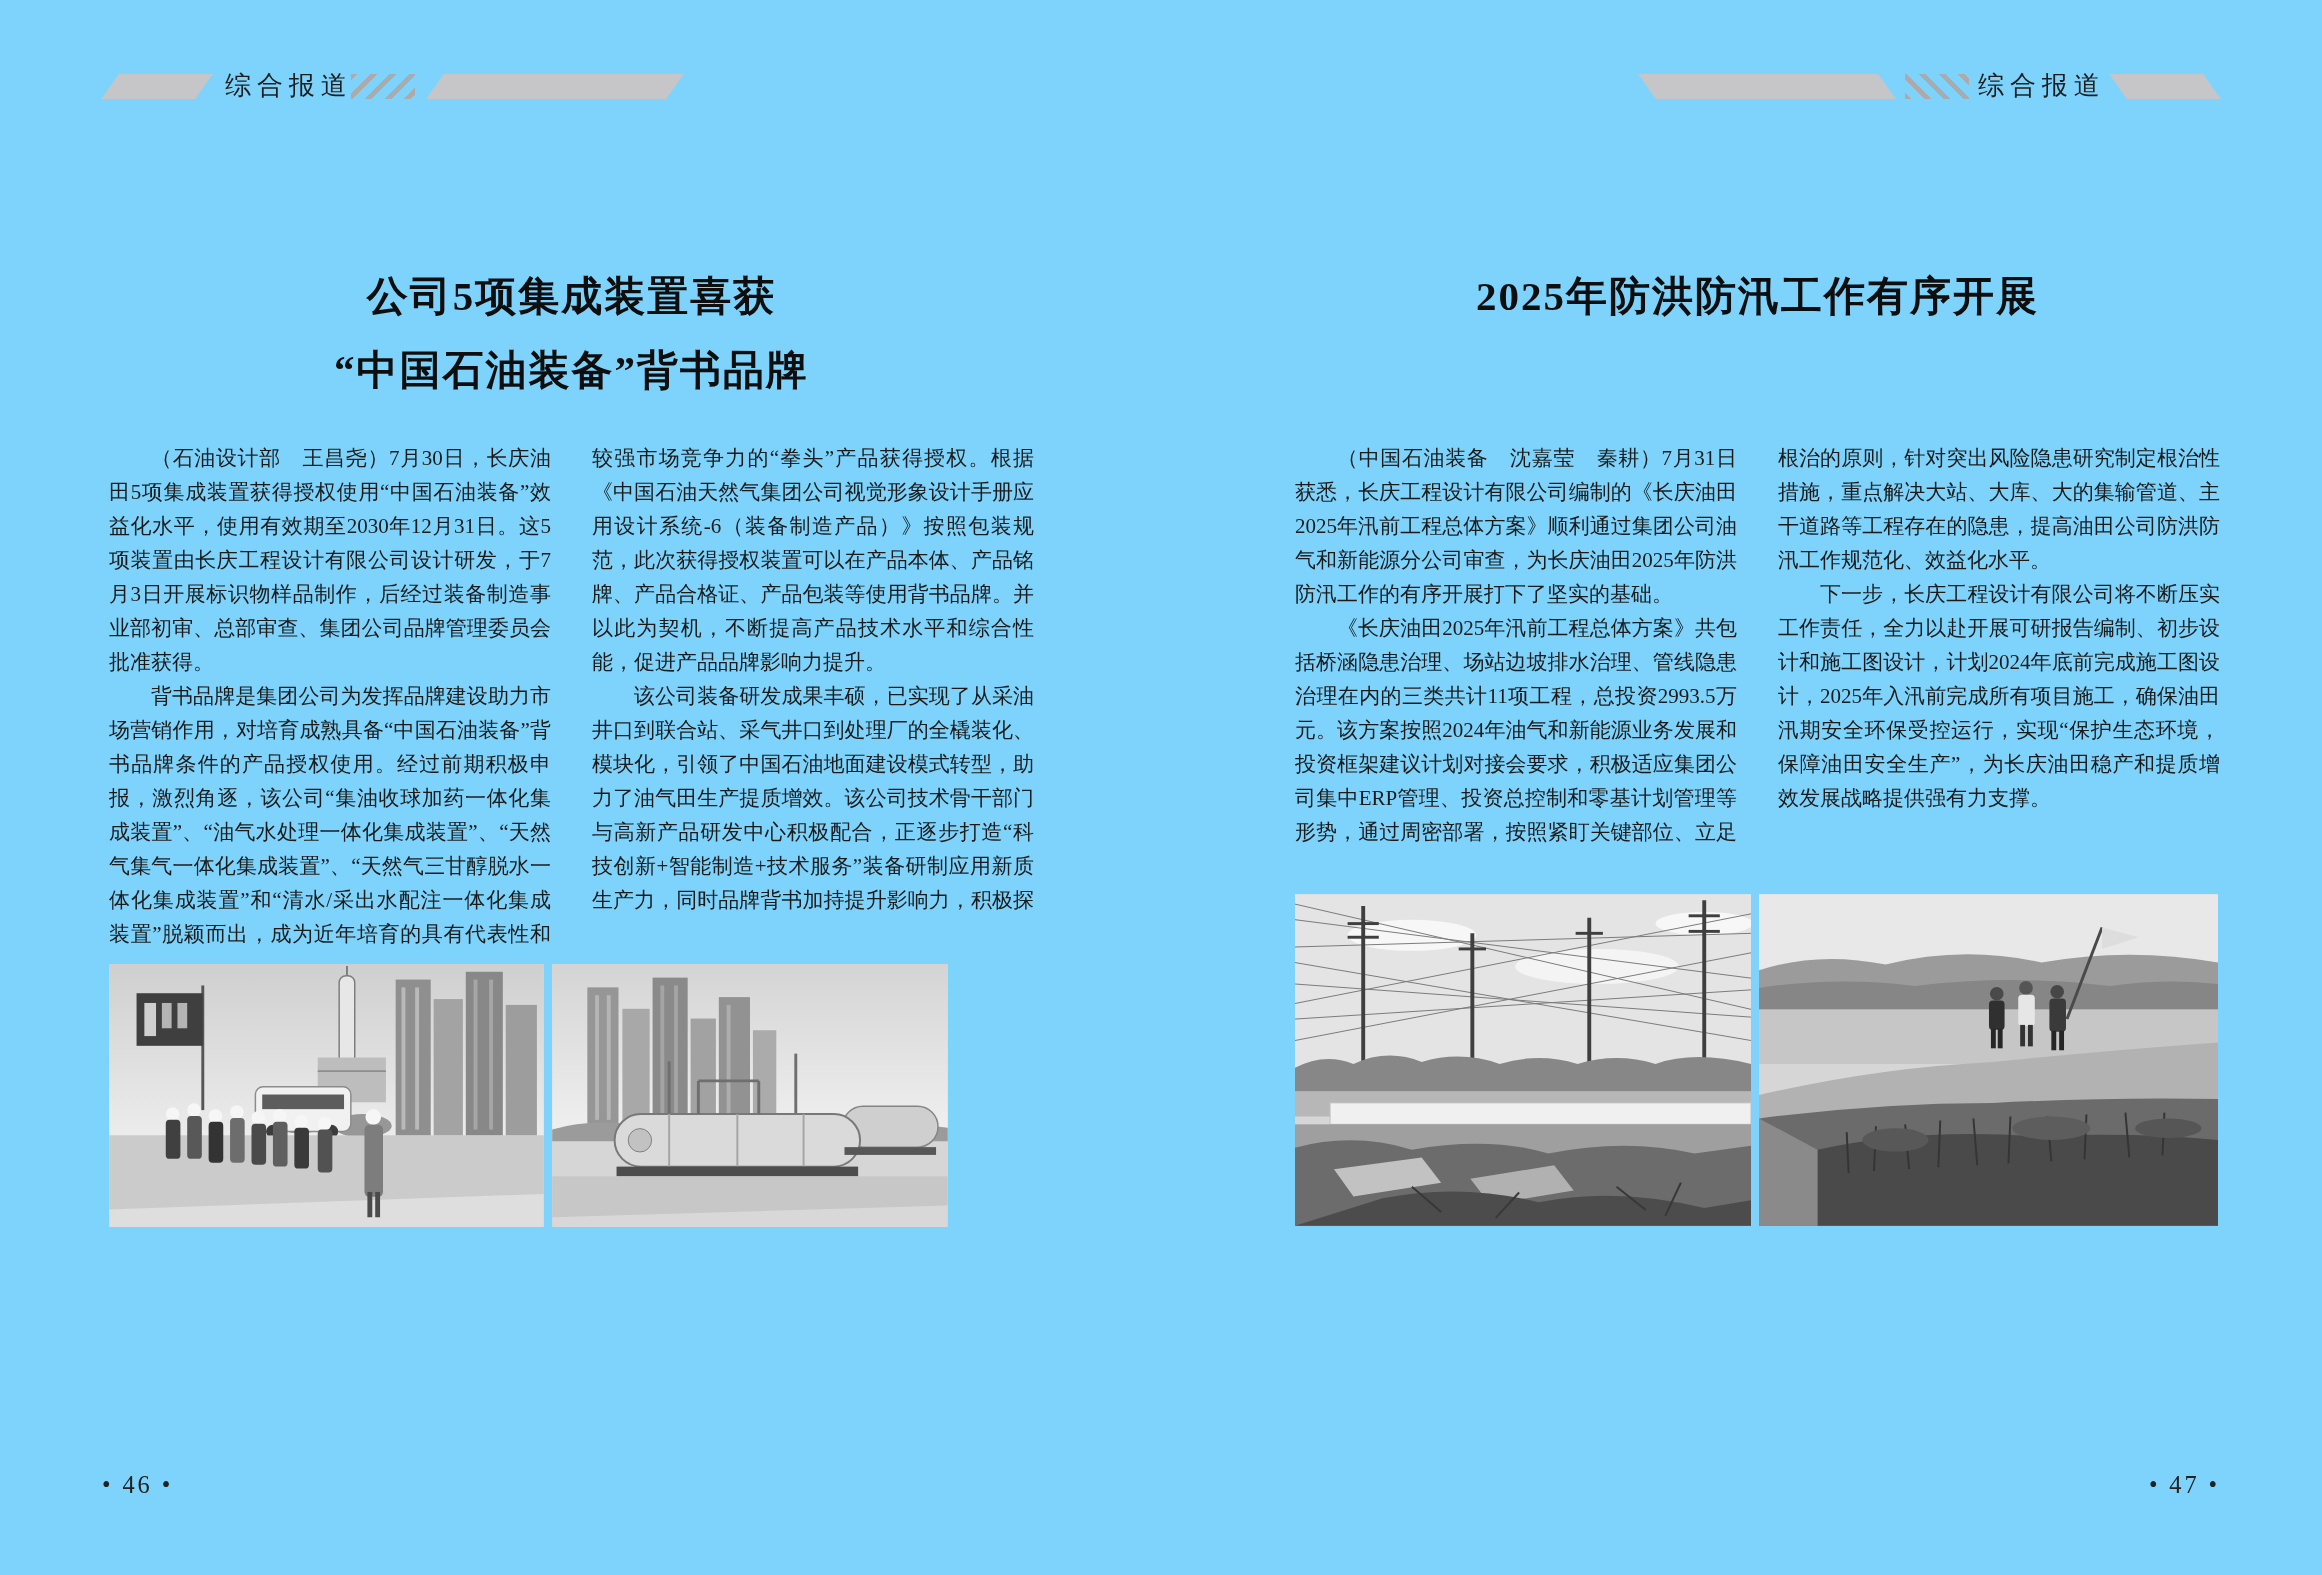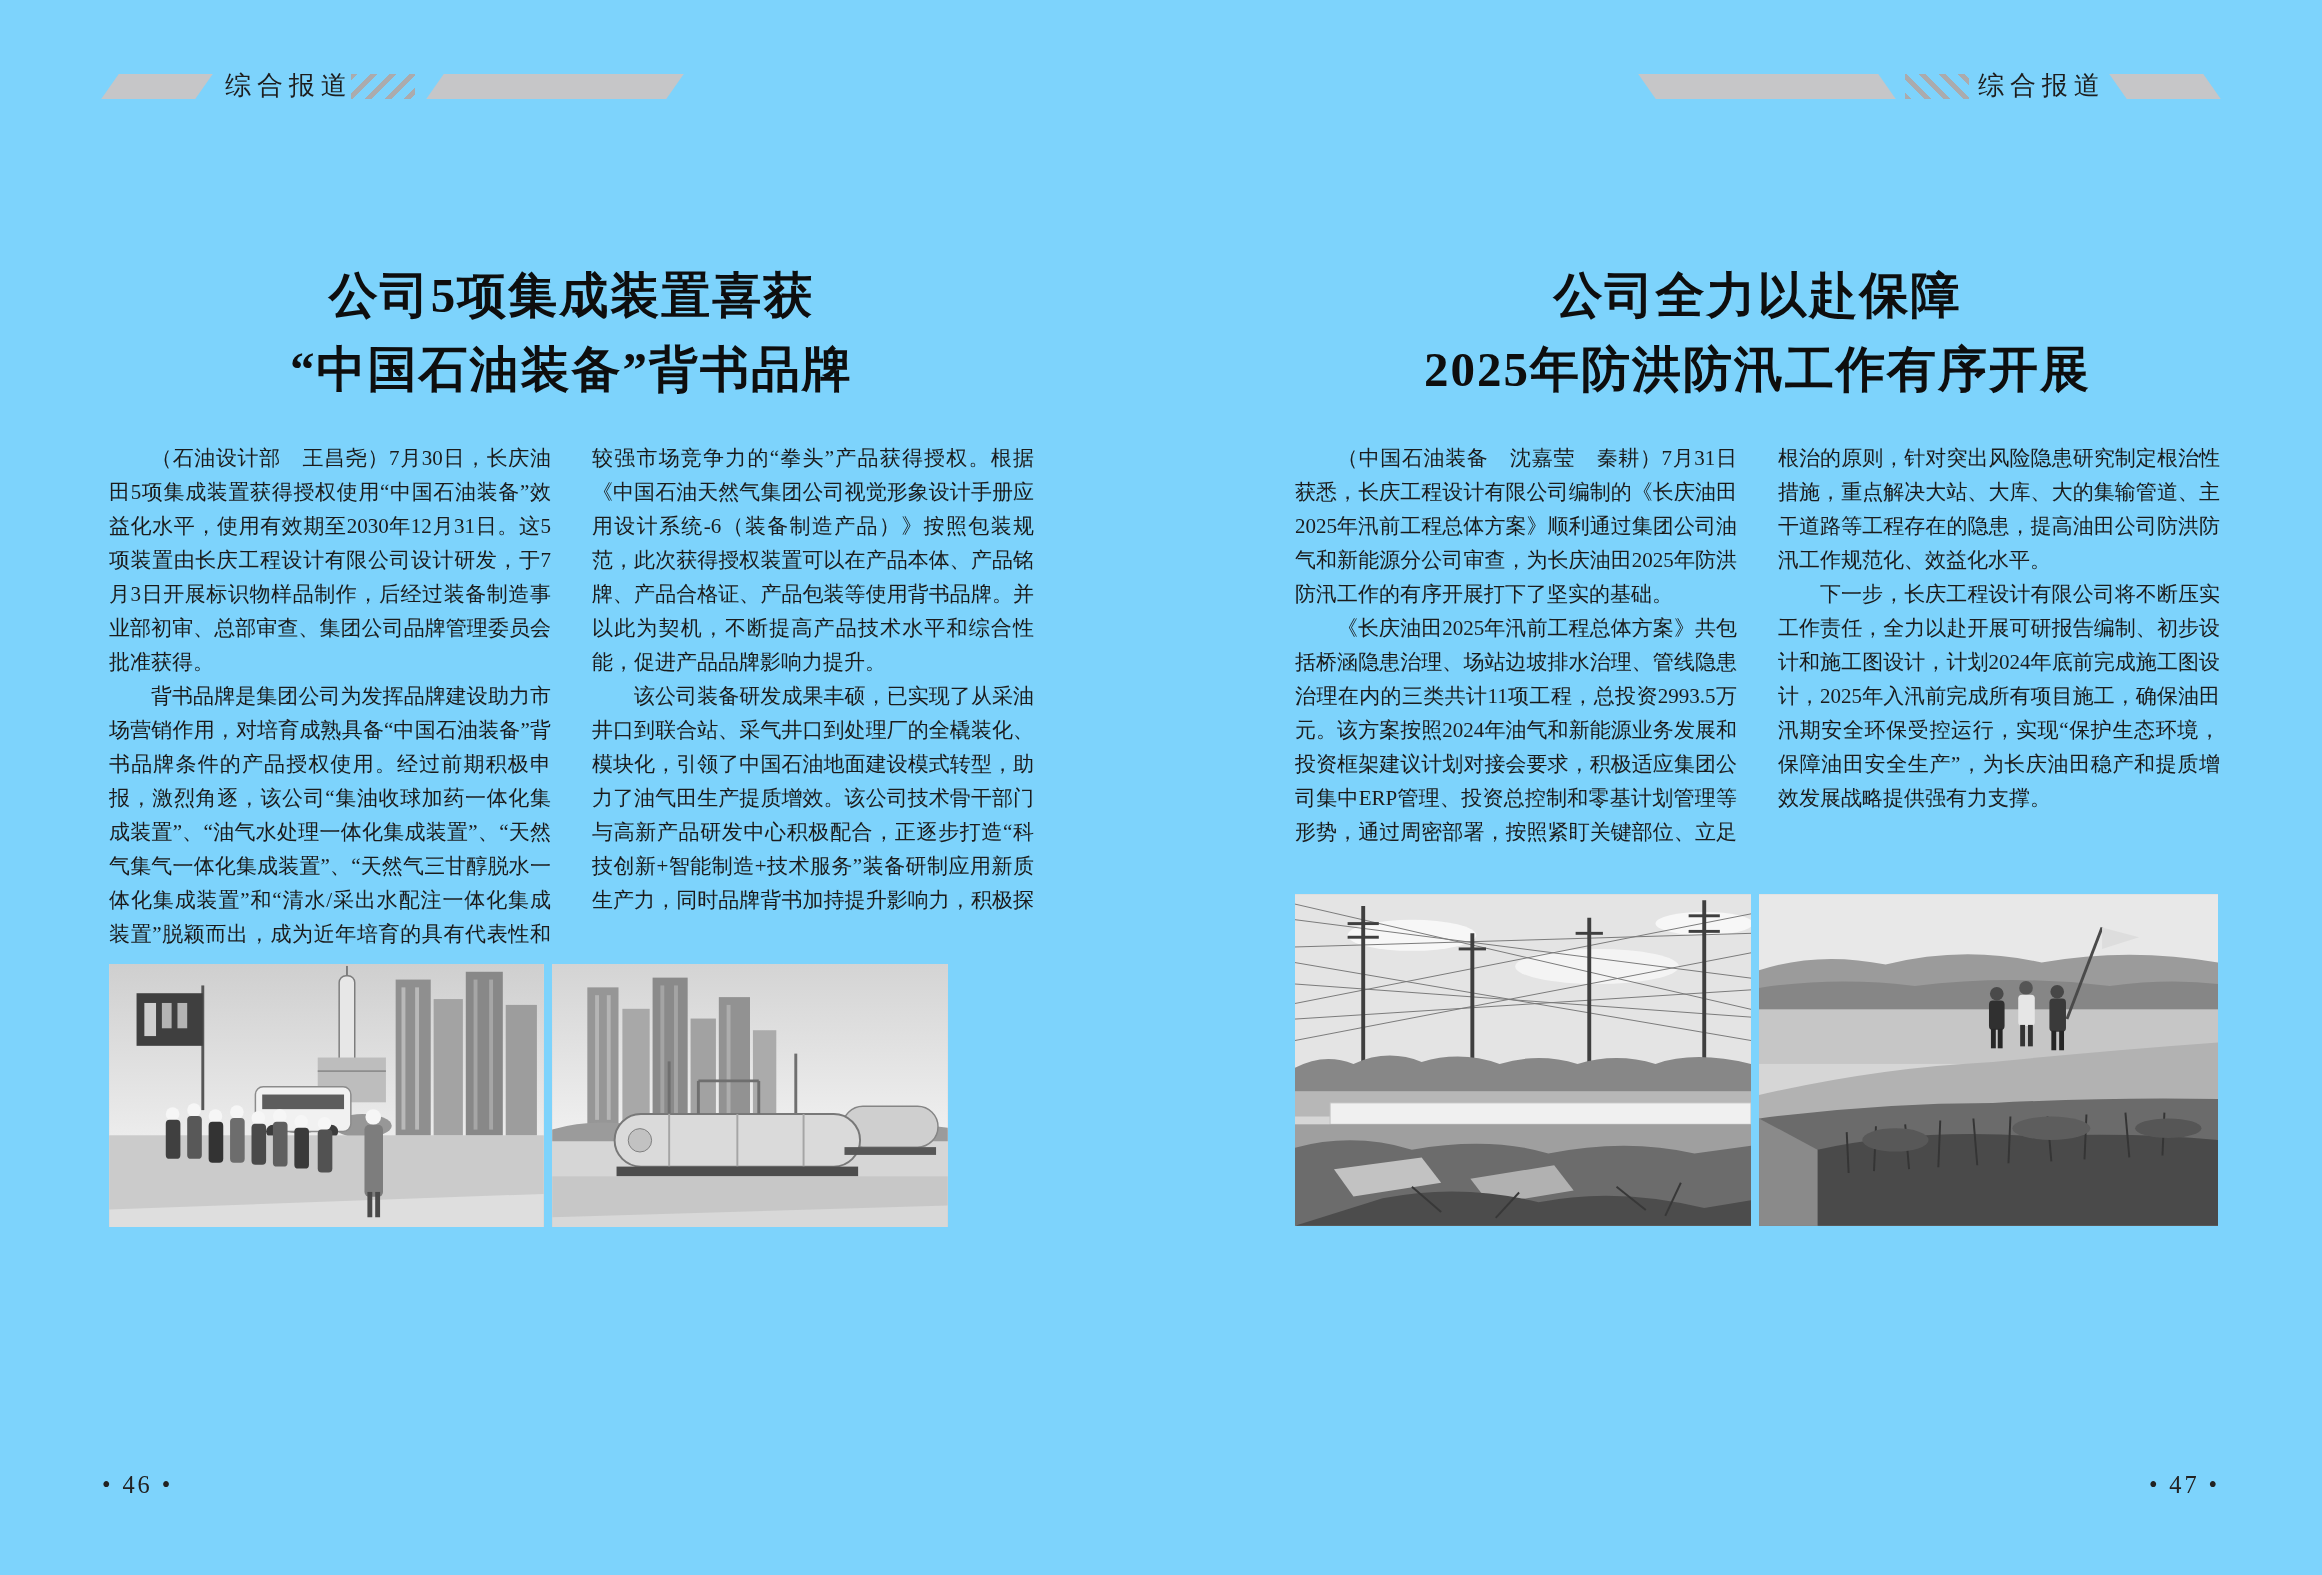--- a/index.html
+++ b/index.html
@@ -13,21 +13,21 @@
   .hdr-para-r{left:2118px;top:74px;width:94px;height:25px;transform:skewX(35deg);}
   .hdr-hatch{position:absolute;top:74px;width:64px;height:25px;}
   .hdr-hatch-l{left:351px;background:repeating-linear-gradient(135deg,#ababad 0 4.9px,transparent 4.9px 13.7px);}
   .hdr-hatch-r{left:1905px;background:repeating-linear-gradient(45deg,#ababad 0 4.9px,transparent 4.9px 13.7px);}
   .hdr-label{position:absolute;top:69px;font-family:"Liberation Sans",sans-serif;
              font-size:26px;line-height:33px;letter-spacing:5.9px;color:#1d1d1d;}
   .hdr-label-l{left:225px;}
   .hdr-label-r{left:1978px;}
   
   .title{position:absolute;width:925px;margin:0;text-align:center;font-weight:700;
-         font-size:49px;line-height:74px;letter-spacing:2px;color:#0e0e0e;}
+         font-size:41px;line-height:74px;letter-spacing:2px;color:#0e0e0e;}
   .title-l{left:109px;top:259px;}
   .title-r{left:1295px;top:259px;}
   .title span{display:block;}
   
   .body{position:absolute;width:925px;column-count:2;column-gap:41px;column-fill:auto;
         font-size:21px;line-height:34px;text-align:justify;text-justify:inter-ideograph;
         overflow:hidden;color:#1b1b1b;}
   .body p{margin:0;text-indent:2em;}
   .body-l{left:109px;top:441px;height:519px;}
   .body-r{left:1295px;top:441px;height:416px;}
@@ -176,21 +176,20 @@
       <line x1="150" y1="120" x2="212" y2="120" stroke="#6f6f6f" stroke-width="3"></line>
       <line x1="212" y1="120" x2="212" y2="154" stroke="#6f6f6f" stroke-width="3"></line>
       <rect y="218" width="406" height="52" fill="#c7c7c7"></rect>
       <path d="M0 270 L406 270 L406 248 L0 260 Z" fill="#d8d8d8"></path>
     </svg>
   </figure>
 
   <div class="pagenum pn-l">• 46 •</div>
 
   <h1 class="title title-r">
-    <span>公司全力以赴保障</span>
     <span>2025年防洪防汛工作有序开展</span>
   </h1>
   <div class="body body-r">
       <p>（中国石油装备　沈嘉莹　秦耕）7月31日获悉，长庆工程设计有限公司编制的《长庆油田2025年汛前工程总体方案》顺利通过集团公司油气和新能源分公司审查，为长庆油田2025年防洪防汛工作的有序开展打下了坚实的基础。</p>
       <p>《长庆油田2025年汛前工程总体方案》共包括桥涵隐患治理、场站边坡排水治理、管线隐患治理在内的三类共计11项工程，总投资2993.5万元。该方案按照2024年油气和新能源业务发展和投资框架建议计划对接会要求，积极适应集团公司集中ERP管理、投资总控制和零基计划管理等形势，通过周密部署，按照紧盯关键部位、立足根治的原则，针对突出风险隐患研究制定根治性措施，重点解决大站、大库、大的集输管道、主干道路等工程存在的隐患，提高油田公司防洪防汛工作规范化、效益化水平。</p>
       <p>下一步，长庆工程设计有限公司将不断压实工作责任，全力以赴开展可研报告编制、初步设计和施工图设计，计划2024年底前完成施工图设计，2025年入汛前完成所有项目施工，确保油田汛期安全环保受控运行，实现“保护生态环境，保障油田安全生产”，为长庆油田稳产和提质增效发展战略提供强有力支撑。</p>
     </div>
 
   <figure class="photo" style="left:1295px;top:894px;width:456px;height:332px">
     <svg width="456" height="332" viewBox="0 0 468 340">

